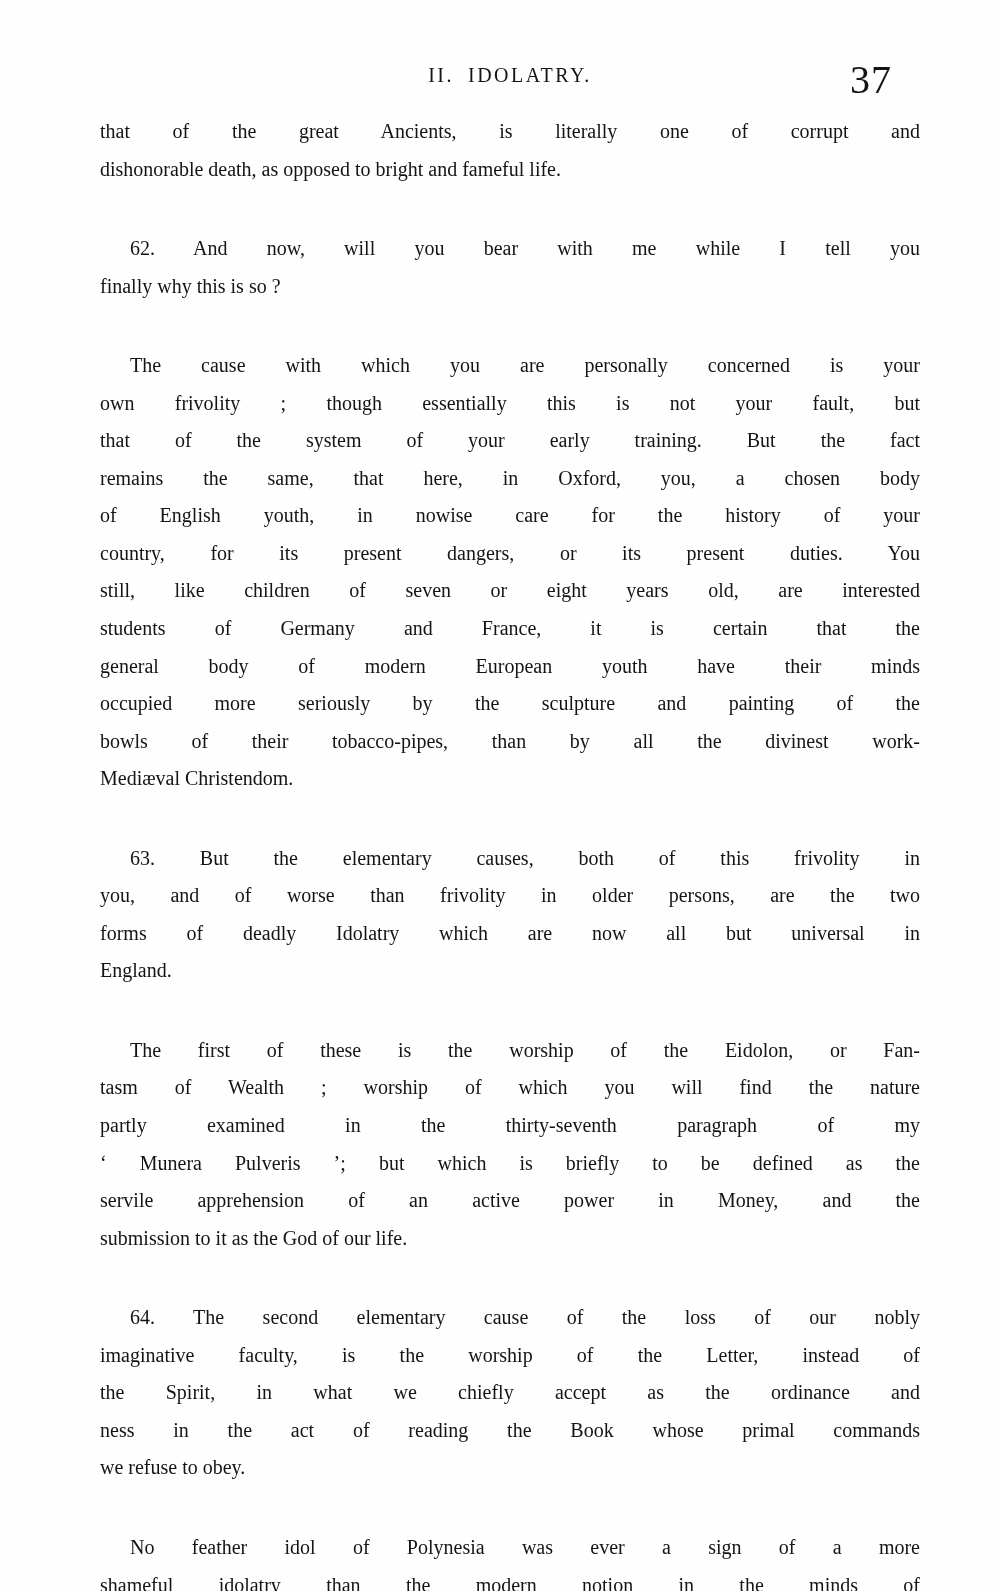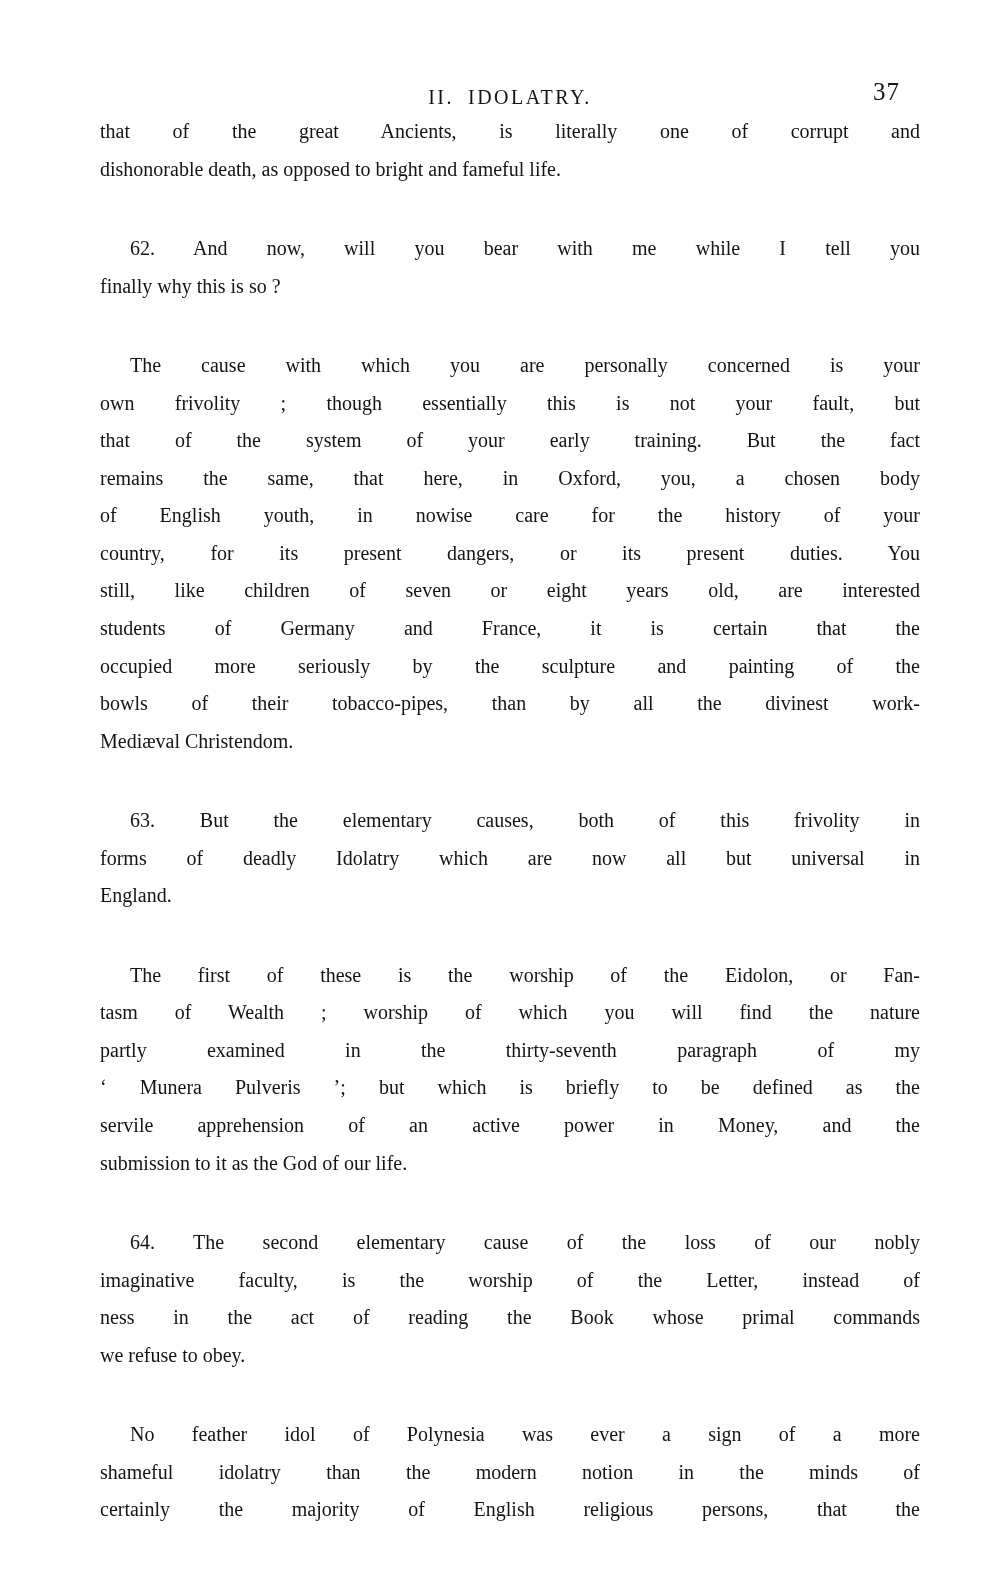--- a/index.html
+++ b/index.html
@@ -15,40 +15,39 @@
     color: #161412;
     font-family: "Liberation Serif", "DejaVu Serif", serif;
     overflow: hidden;
   }
   .running-header {
     position: absolute;
     top: 56px;
     left: 100px;
     width: 820px;
     height: 40px;
-    margin-top: 22px;
   }
   .running-head-center {
     position: absolute;
     left: 0;
     right: 0;
     top: 8px;
     text-align: center;
     font-size: 20px;
     letter-spacing: 2.5px;
     white-space: nowrap;
   }
   .running-head-center .section-no {
     margin-right: 14px;
   }
   .page-number {
     position: absolute;
-    right: 20px;
+    right: 28px;
     top: 0px;
-    font-size: 25px;
+    font-size: 40px;
     letter-spacing: 1px;
   }
   .body-text {
     position: absolute;
     top: 113px;
     left: 100px;
     width: 820px;
     font-size: 20px;
     line-height: 37.55px;
   }
@@ -86,40 +85,43 @@
       </div>
       <div class="paragraph">
         <div class="line line-indent">The cause with which you are personally concerned is your</div>
         <div class="line">own frivolity ; though essentially this is not your fault, but</div>
         <div class="line">that of the system of your early training. But the fact</div>
         <div class="line">remains the same, that here, in Oxford, you, a chosen body</div>
         <div class="line">of English youth, in nowise care for the history of your</div>
         <div class="line">country, for its present dangers, or its present duties. You</div>
         <div class="line">still, like children of seven or eight years old, are interested</div>
         <div class="line">students of Germany and France, it is certain that the</div>
+        <div class="line">general body of modern European youth have their minds</div>
         <div class="line">occupied more seriously by the sculpture and painting of the</div>
         <div class="line">bowls of their tobacco-pipes, than by all the divinest work-</div>
         <div class="line line-last">Mediæval Christendom.</div>
       </div>
       <div class="paragraph">
         <div class="line line-indent">63. But the elementary causes, both of this frivolity in</div>
+        <div class="line">you, and of worse than frivolity in older persons, are the two</div>
         <div class="line">forms of deadly Idolatry which are now all but universal in</div>
         <div class="line line-last">England.</div>
       </div>
       <div class="paragraph">
         <div class="line line-indent">The first of these is the worship of the Eidolon, or Fan-</div>
         <div class="line">tasm of Wealth ; worship of which you will find the nature</div>
         <div class="line">partly examined in the thirty-seventh paragraph of my</div>
         <div class="line">‘ Munera Pulveris ’; but which is briefly to be defined as the</div>
         <div class="line">servile apprehension of an active power in Money, and the</div>
         <div class="line line-last">submission to it as the God of our life.</div>
       </div>
       <div class="paragraph">
         <div class="line line-indent">64. The second elementary cause of the loss of our nobly</div>
         <div class="line">imaginative faculty, is the worship of the Letter, instead of</div>
+        <div class="line">the Spirit, in what we chiefly accept as the ordinance and</div>
         <div class="line">ness in the act of reading the Book whose primal commands</div>
         <div class="line line-last">we refuse to obey.</div>
       </div>
       <div class="paragraph">
         <div class="line line-indent">No feather idol of Polynesia was ever a sign of a more</div>
         <div class="line">shameful idolatry than the modern notion in the minds of</div>
         <div class="line">certainly the majority of English religious persons, that the</div>
       </div>
     </div>
 </div>

